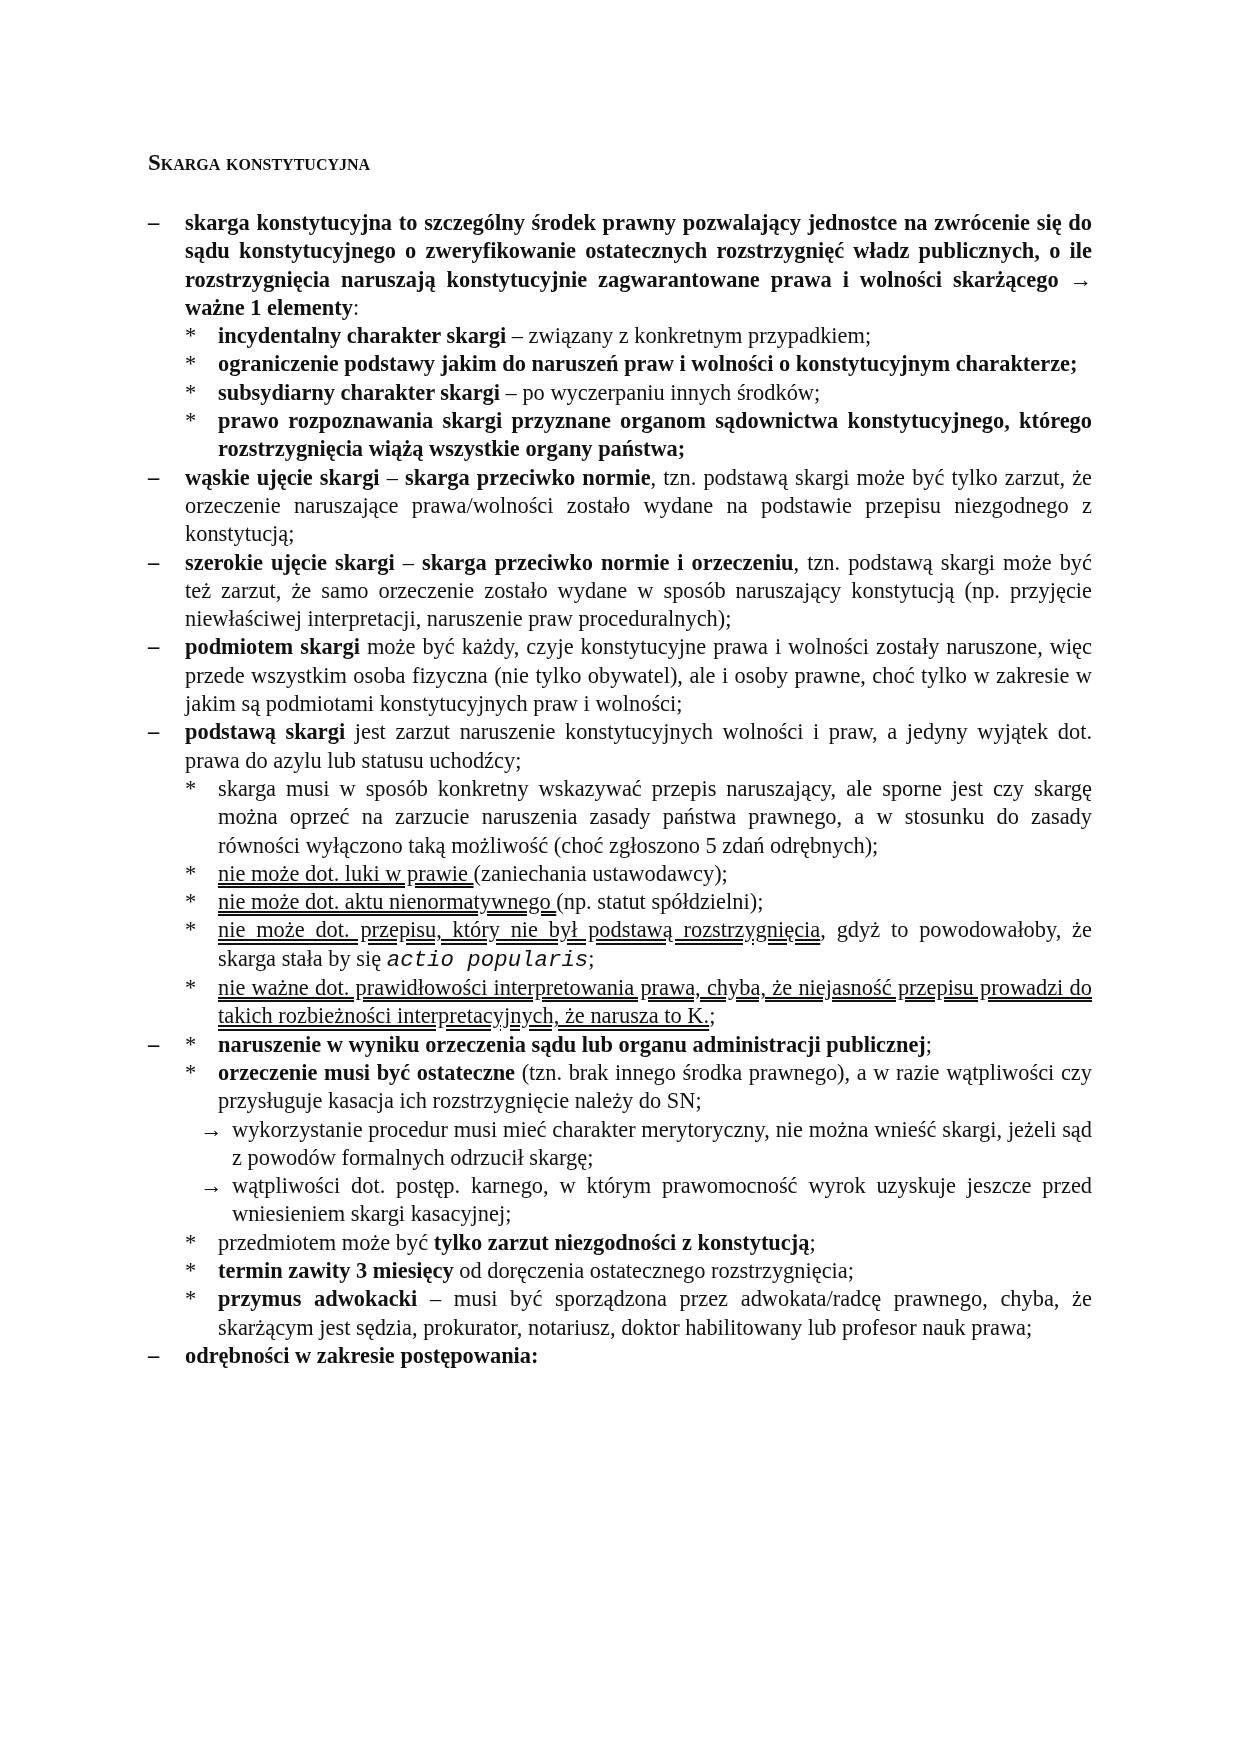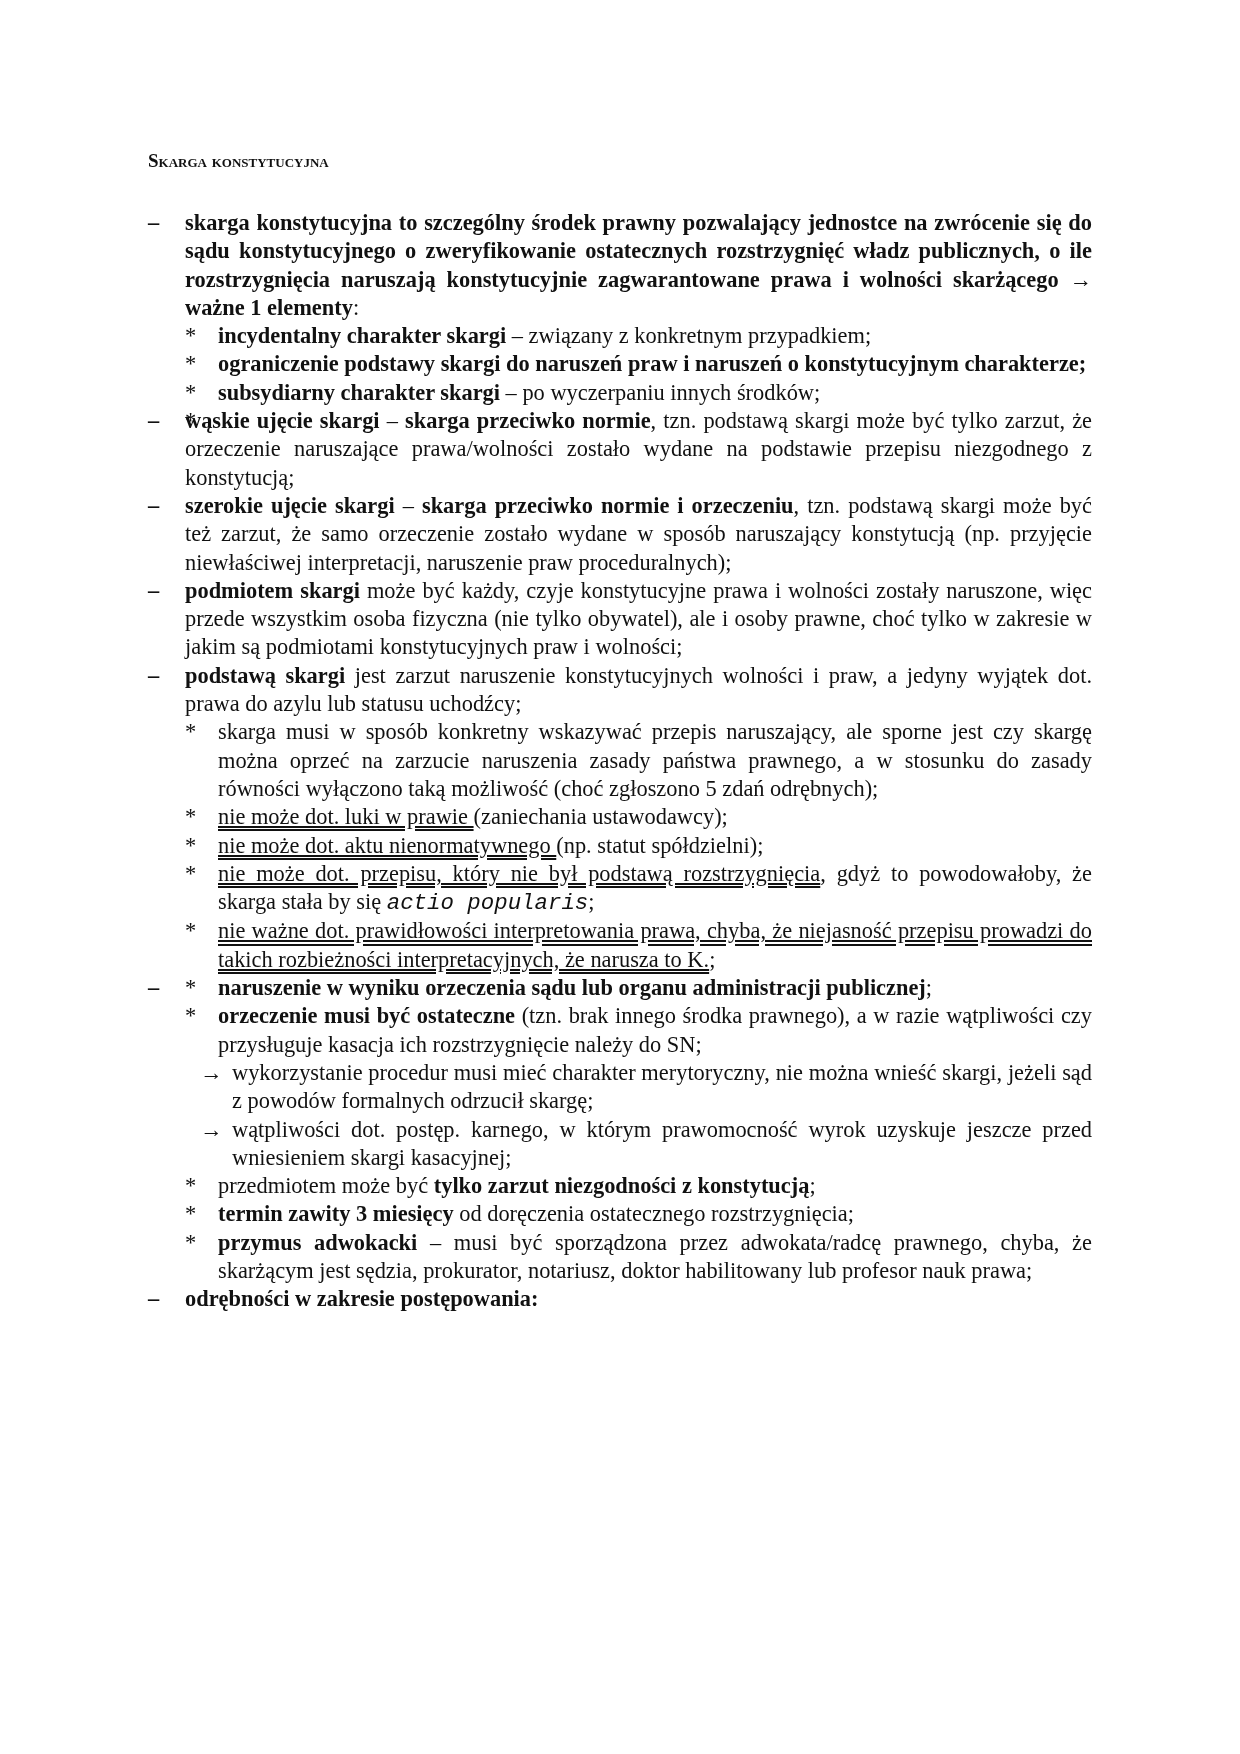--- a/index.html
+++ b/index.html
@@ -5,21 +5,21 @@
     html, body { margin: 0; padding: 0; background: #ffffff; }
     body {
       width: 1240px; height: 1754px; position: relative; overflow: hidden;
       font-family: "Liberation Serif", "DejaVu Serif", serif;
       color: #111111;
     }
     .page { position: absolute; left: 0; top: 0; width: 1240px; height: 1754px; }
     .title {
       position: absolute; left: 148px; top: 150px;
       font-family: "Liberation Serif", serif; font-weight: bold;
-      font-size: 19px; letter-spacing: 0px; font-variant: small-caps;
+      font-size: 23px; letter-spacing: 0px; font-variant: small-caps;
     }
     .body {
       position: absolute; left: 148px; top: 209px; width: 944px;
       font-size: 22.4px; line-height: 28.3px;
     }
     .row { position: relative; text-align: justify; }
     .row.l0 { padding-left: 37px; }
     .row.l1 { padding-left: 70px; }
     .row.l2 { padding-left: 84px; }
     .marker { position: absolute; top: 0; }
@@ -32,23 +32,23 @@
     .uu { text-decoration: underline double; text-underline-offset: 2px; }
   </style>
 </head>
 <body>
 
 <div class="page">
   <div class="title">Skarga konstytucyjna</div>
   <div class="body" id="doc-body">
       <div class="row l0"><span class="marker b">–</span><span class="b">skarga konstytucyjna to szczególny środek prawny pozwalający jednostce na zwrócenie się do sądu konstytucyjnego o zweryfikowanie ostatecznych rozstrzygnięć władz publicznych, o ile rozstrzygnięcia naruszają konstytucyjnie zagwarantowane prawa i wolności skarżącego → ważne 1 elementy</span><span>:</span></div>
       <div class="row l1"><span class="marker">*</span><span class="b">incydentalny charakter skargi</span><span> – związany z konkretnym przypadkiem;</span></div>
-      <div class="row l1"><span class="marker">*</span><span class="b">ograniczenie podstawy skargi do naruszeń praw i naruszeń o konstytucyjnym charakterze;</span></div>
+      <div class="row l1"><span class="marker">*</span><span class="b">ograniczenie podstawy jakim do naruszeń praw i wolności o konstytucyjnym charakterze;</span></div>
       <div class="row l1"><span class="marker">*</span><span class="b">subsydiarny charakter skargi</span><span> – po wyczerpaniu innych środków;</span></div>
-      <div class="row l1"><span class="marker">*</span></div>
+      <div class="row l1"><span class="marker">*</span><span class="b">prawo rozpoznawania skargi przyznane organom sądownictwa konstytucyjnego, którego rozstrzygnięcia wiążą wszystkie organy państwa;</span></div>
       <div class="row l0"><span class="marker b">–</span><span class="b">wąskie ujęcie skargi</span><span> – </span><span class="b">skarga przeciwko normie</span><span>, tzn. podstawą skargi może być tylko zarzut, że orzeczenie naruszające prawa/wolności zostało wydane na podstawie przepisu niezgodnego z konstytucją;</span></div>
       <div class="row l0"><span class="marker b">–</span><span class="b">szerokie ujęcie skargi</span><span> – </span><span class="b">skarga przeciwko normie i orzeczeniu</span><span>, tzn. podstawą skargi może być też zarzut, że samo orzeczenie zostało wydane w sposób naruszający konstytucją (np. przyjęcie niewłaściwej interpretacji, naruszenie praw proceduralnych);</span></div>
       <div class="row l0"><span class="marker b">–</span><span class="b">podmiotem skargi</span><span> może być każdy, czyje konstytucyjne prawa i wolności zostały naruszone, więc przede wszystkim osoba fizyczna (nie tylko obywatel), ale i osoby prawne, choć tylko w zakresie w jakim są podmiotami konstytucyjnych praw i wolności;</span></div>
       <div class="row l0"><span class="marker b">–</span><span class="b">podstawą skargi</span><span> jest zarzut naruszenie konstytucyjnych wolności i praw, a jedyny wyjątek dot. prawa do azylu lub statusu uchodźcy;</span></div>
       <div class="row l1"><span class="marker">*</span><span>skarga musi </span><span class="u">w sposób konkretny wskazywać przepis naruszający</span><span>, ale sporne jest czy skargę można oprzeć na zarzucie naruszenia zasady państwa prawnego, a w stosunku do zasady równości wyłączono taką możliwość (choć zgłoszono 5 zdań odrębnych);</span></div>
       <div class="row l1"><span class="marker">*</span><span class="uu">nie może dot. luki w prawie </span><span>(zaniechania ustawodawcy);</span></div>
       <div class="row l1"><span class="marker">*</span><span class="uu">nie może dot. aktu nienormatywnego </span><span>(np. statut spółdzielni);</span></div>
       <div class="row l1"><span class="marker">*</span><span class="uu">nie może dot. przepisu, który nie był podstawą rozstrzygnięcia</span><span>, gdyż to powodowałoby, że skarga stała by się </span><span class="i">actio popularis</span><span>;</span></div>
       <div class="row l1"><span class="marker">*</span><span class="uu">nie ważne dot. prawidłowości interpretowania prawa, chyba, że niejasność przepisu prowadzi do takich rozbieżności interpretacyjnych, że narusza to K.</span><span>;</span></div>
       <div class="row l0"><span class="marker b">–</span></div>

